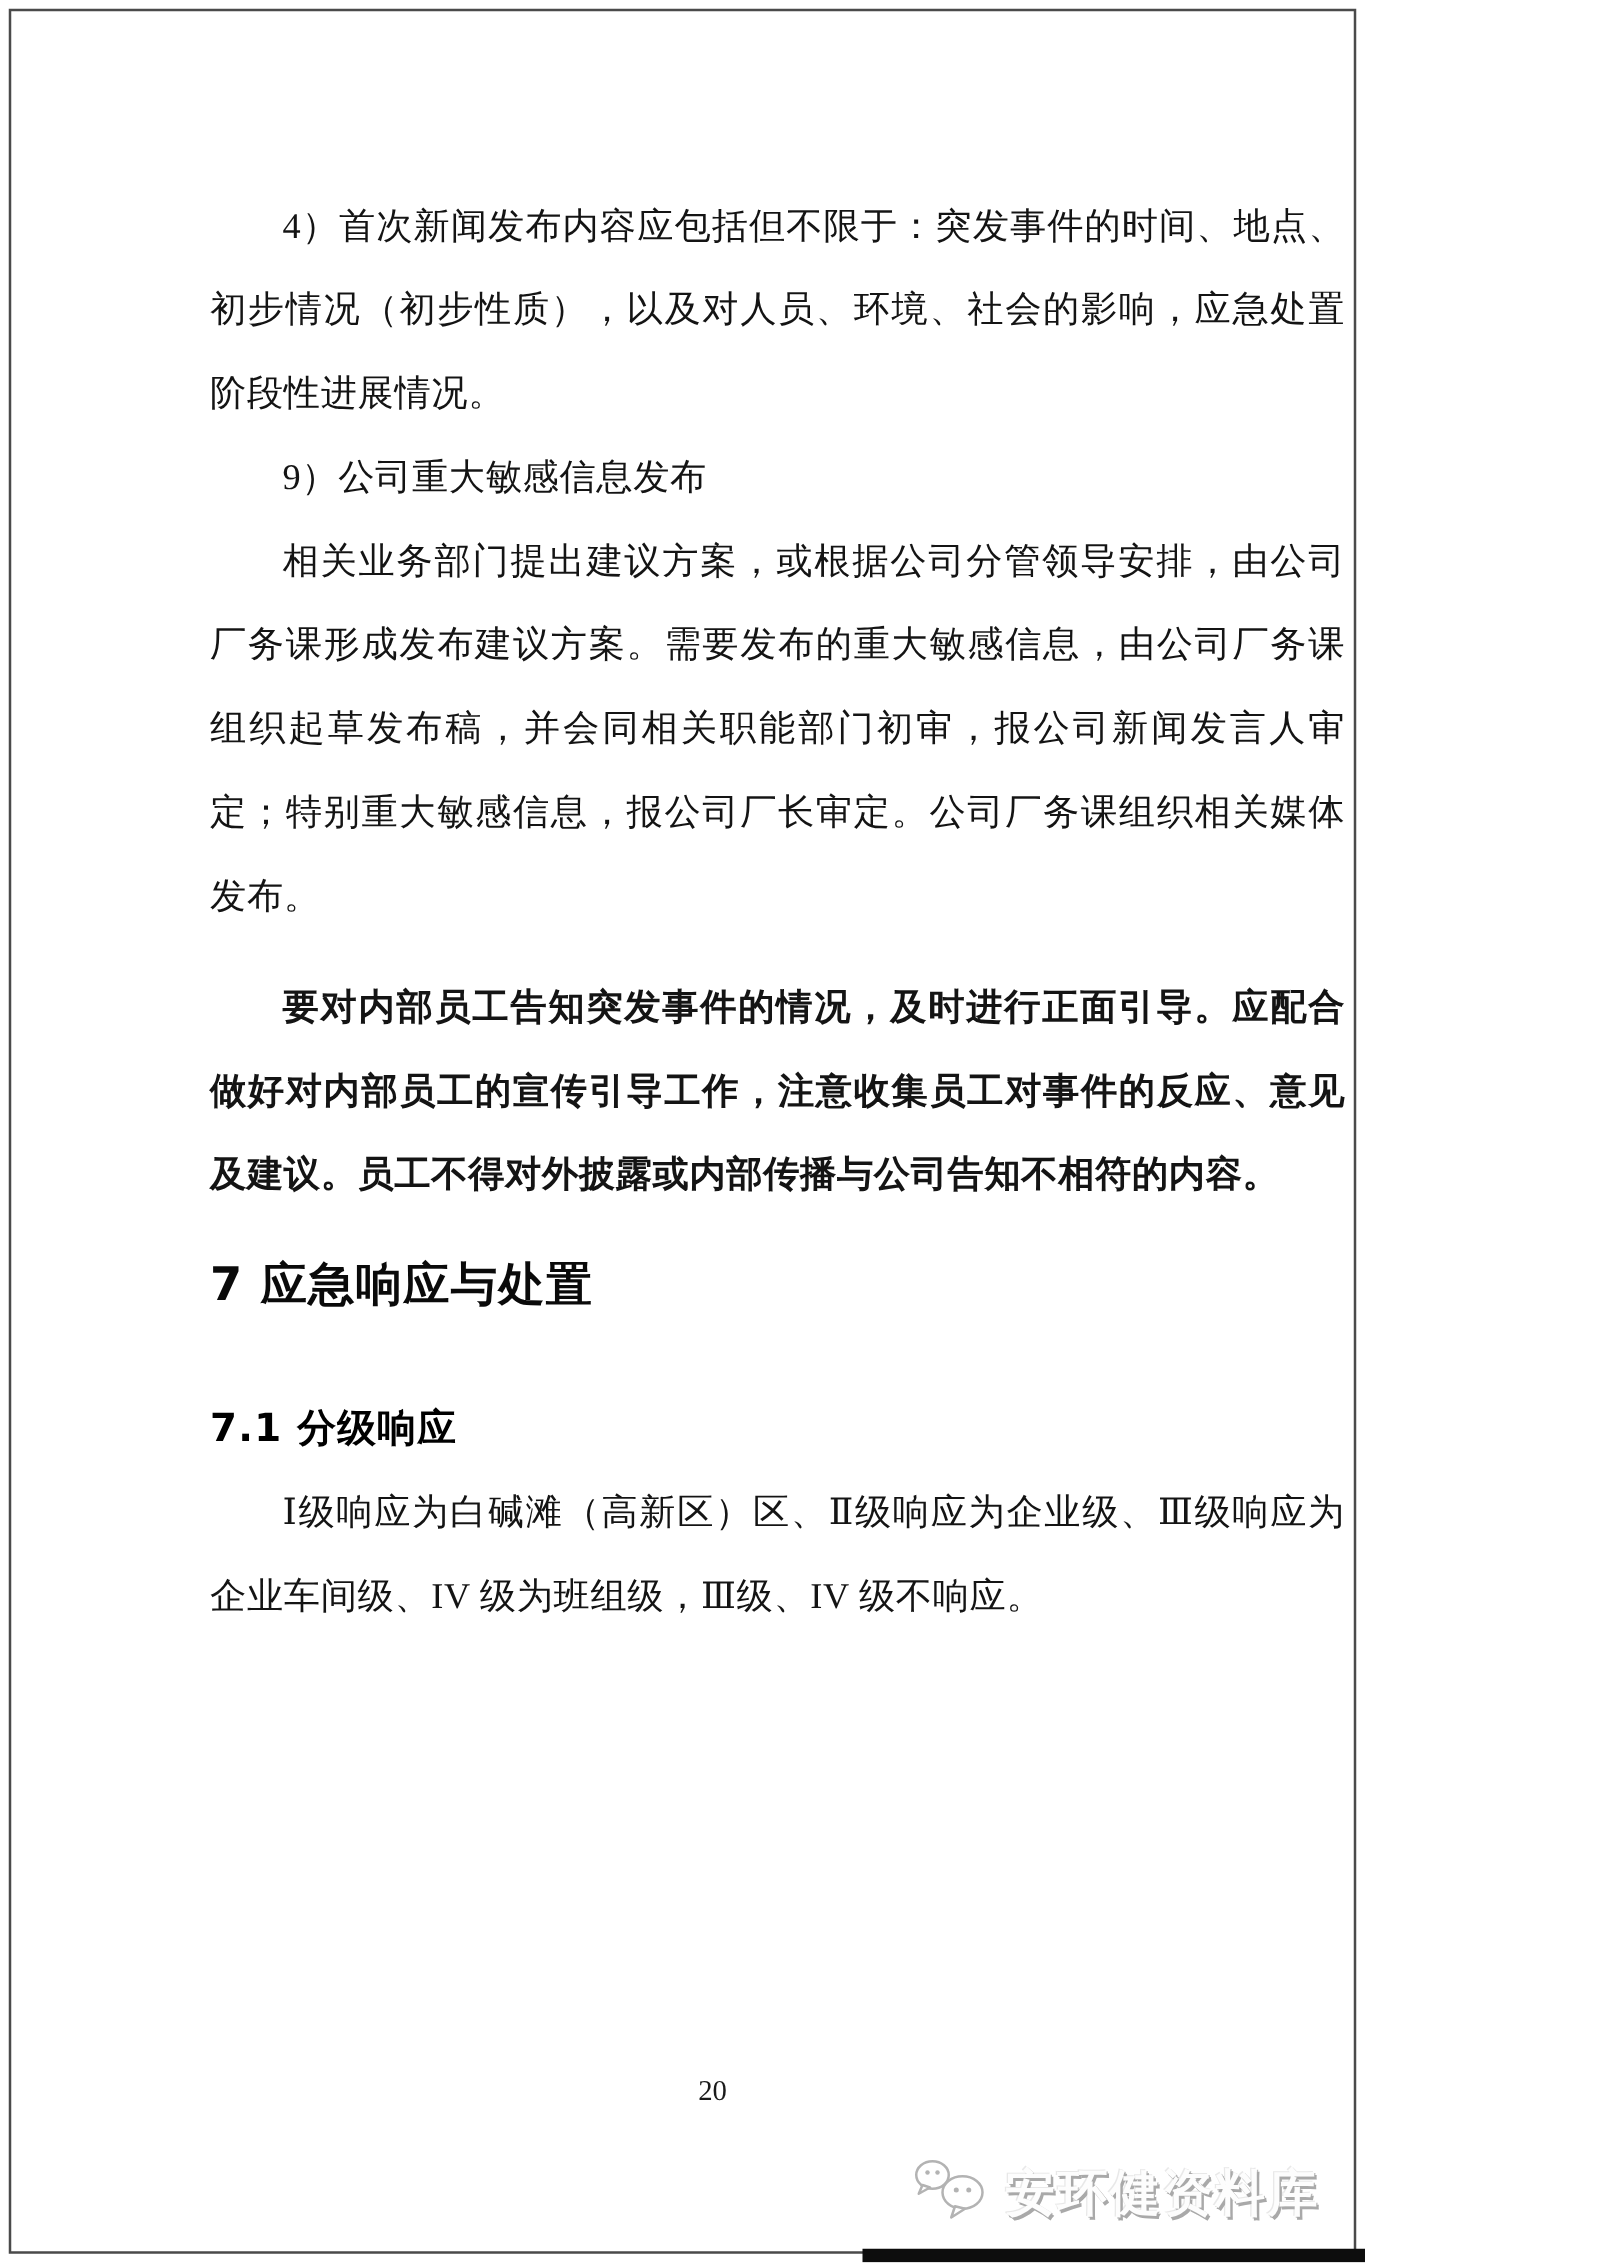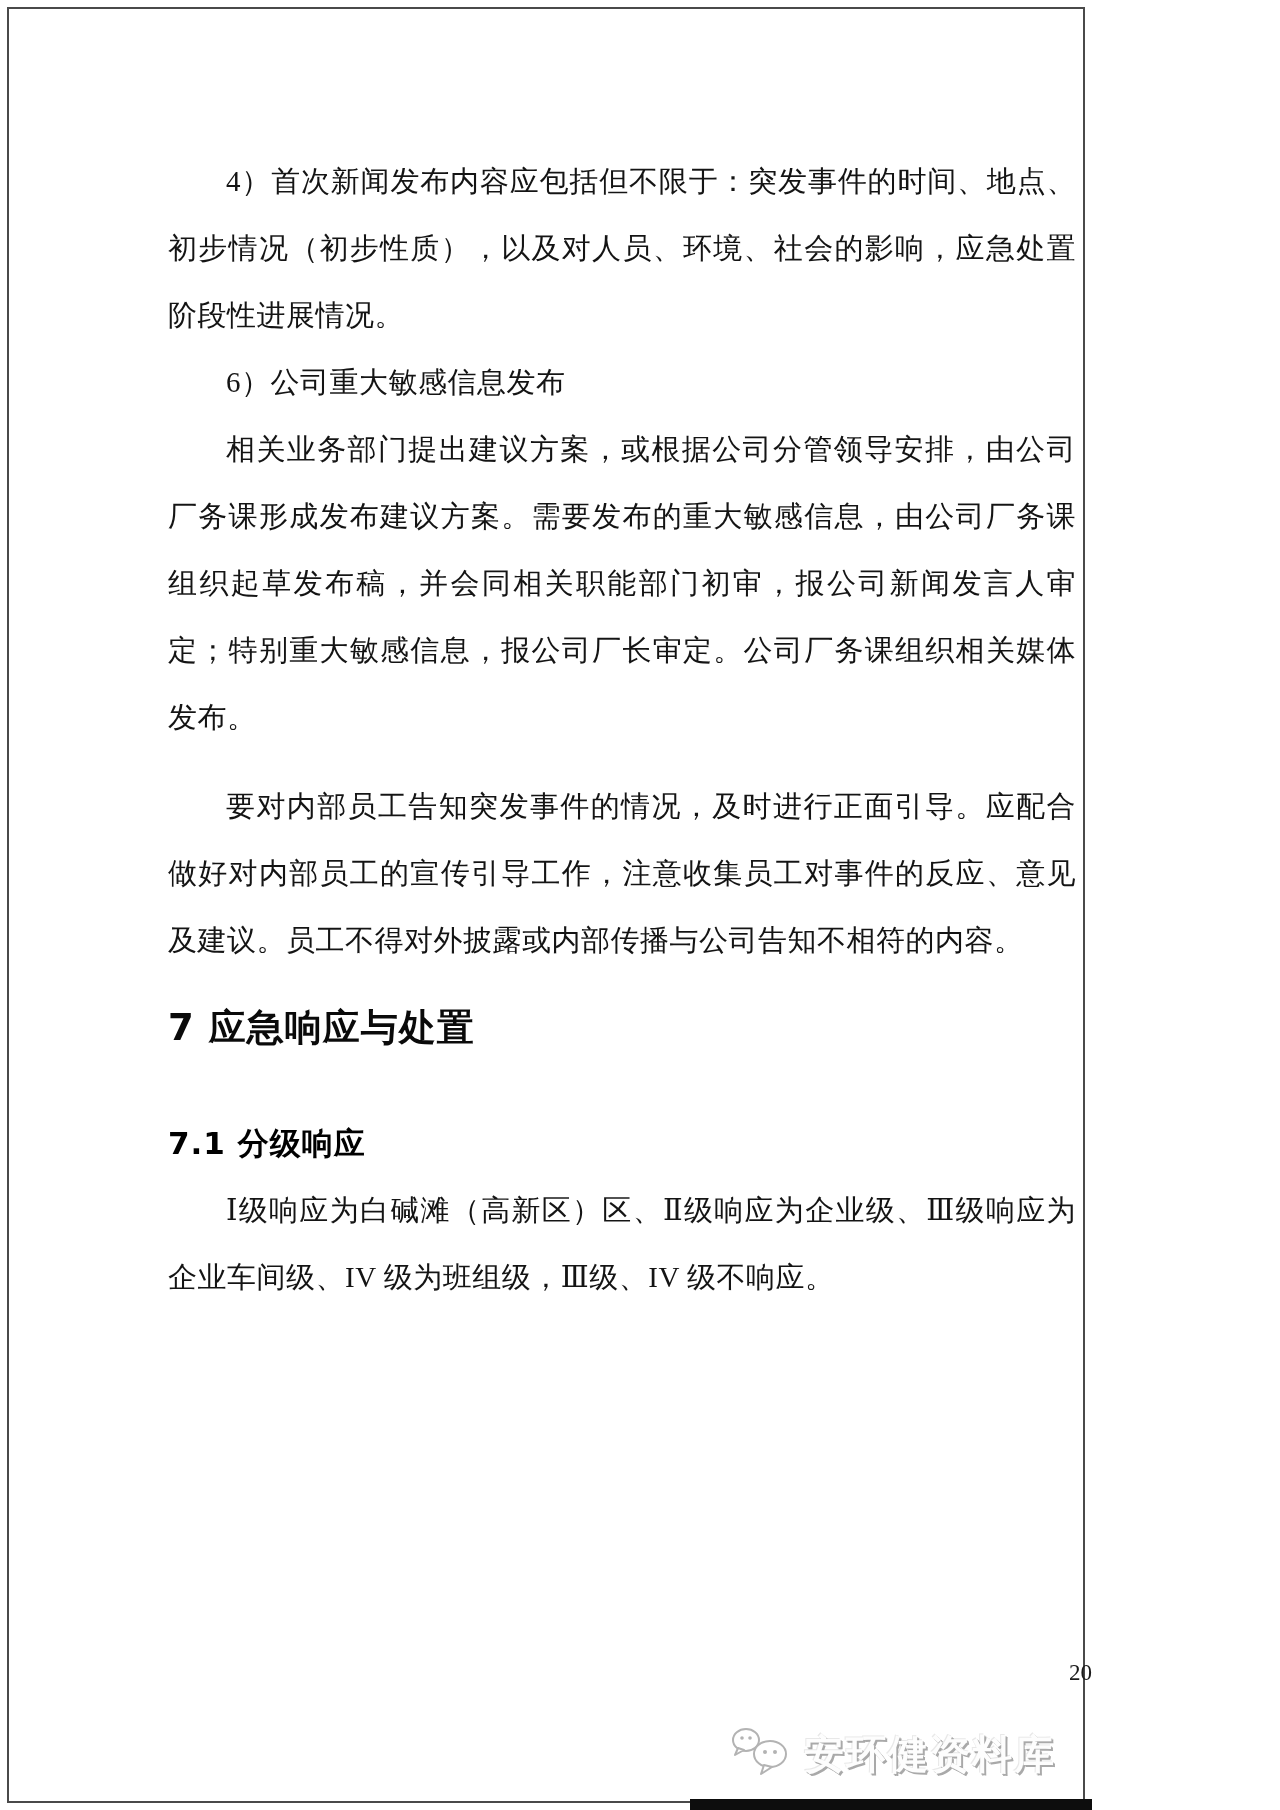--- a/index.html
+++ b/index.html
@@ -54,26 +54,26 @@
   }
   .heading-71 {
     margin: 46px 0 0 0;
     font-family: "DejaVu Sans", "Liberation Sans", sans-serif;
     font-weight: bold;
     font-size: 31px;
     line-height: 67px;
     letter-spacing: 1px;
     color: #000000;
   }
-  .par-after-heading { margin-top: 22px; }
+  .par-after-heading { margin-top: 22px; font-weight: bold; }
   .page-number {
     position: absolute;
     left: 0; right: 0;
     top: 1660px;
-    text-align: right;
+    text-align: center;
     font-size: 23px;
     color: #1a1a1a;
     margin-left: 48px;
   }
   .watermark {
     position: absolute;
     right: 36px;
     top: 1726px;
     display: flex;
     align-items: center;
@@ -97,21 +97,21 @@
   }
 </style>
 </head>
 <body>
 
 <div class="page">
   <div class="page-border"></div>
 
   <div class="content">
     <p class="body-par">4）首次新闻发布内容应包括但不限于：突发事件的时间、地点、初步情况（初步性质），以及对人员、环境、社会的影响，应急处置阶段性进展情况。</p>
-    <p class="body-par">6）公司重大敏感信息发布</p>
+    <p class="body-par">9）公司重大敏感信息发布</p>
     <p class="body-par">相关业务部门提出建议方案，或根据公司分管领导安排，由公司厂务课形成发布建议方案。需要发布的重大敏感信息，由公司厂务课组织起草发布稿，并会同相关职能部门初审，报公司新闻发言人审定；特别重大敏感信息，报公司厂长审定。公司厂务课组织相关媒体发布。</p>
 
 
     <p class="body-par par-after-heading">要对内部员工告知突发事件的情况，及时进行正面引导。应配合做好对内部员工的宣传引导工作，注意收集员工对事件的反应、意见及建议。员工不得对外披露或内部传播与公司告知不相符的内容。</p>
 
     <h1 class="heading-7">7 应急响应与处置</h1>
 
     <h2 class="heading-71">7.1 分级响应</h2>
 
     <p class="body-par">Ⅰ级响应为白碱滩（高新区）区、Ⅱ级响应为企业级、Ⅲ级响应为企业车间级、IV 级为班组级，Ⅲ级、IV 级不响应。</p>

